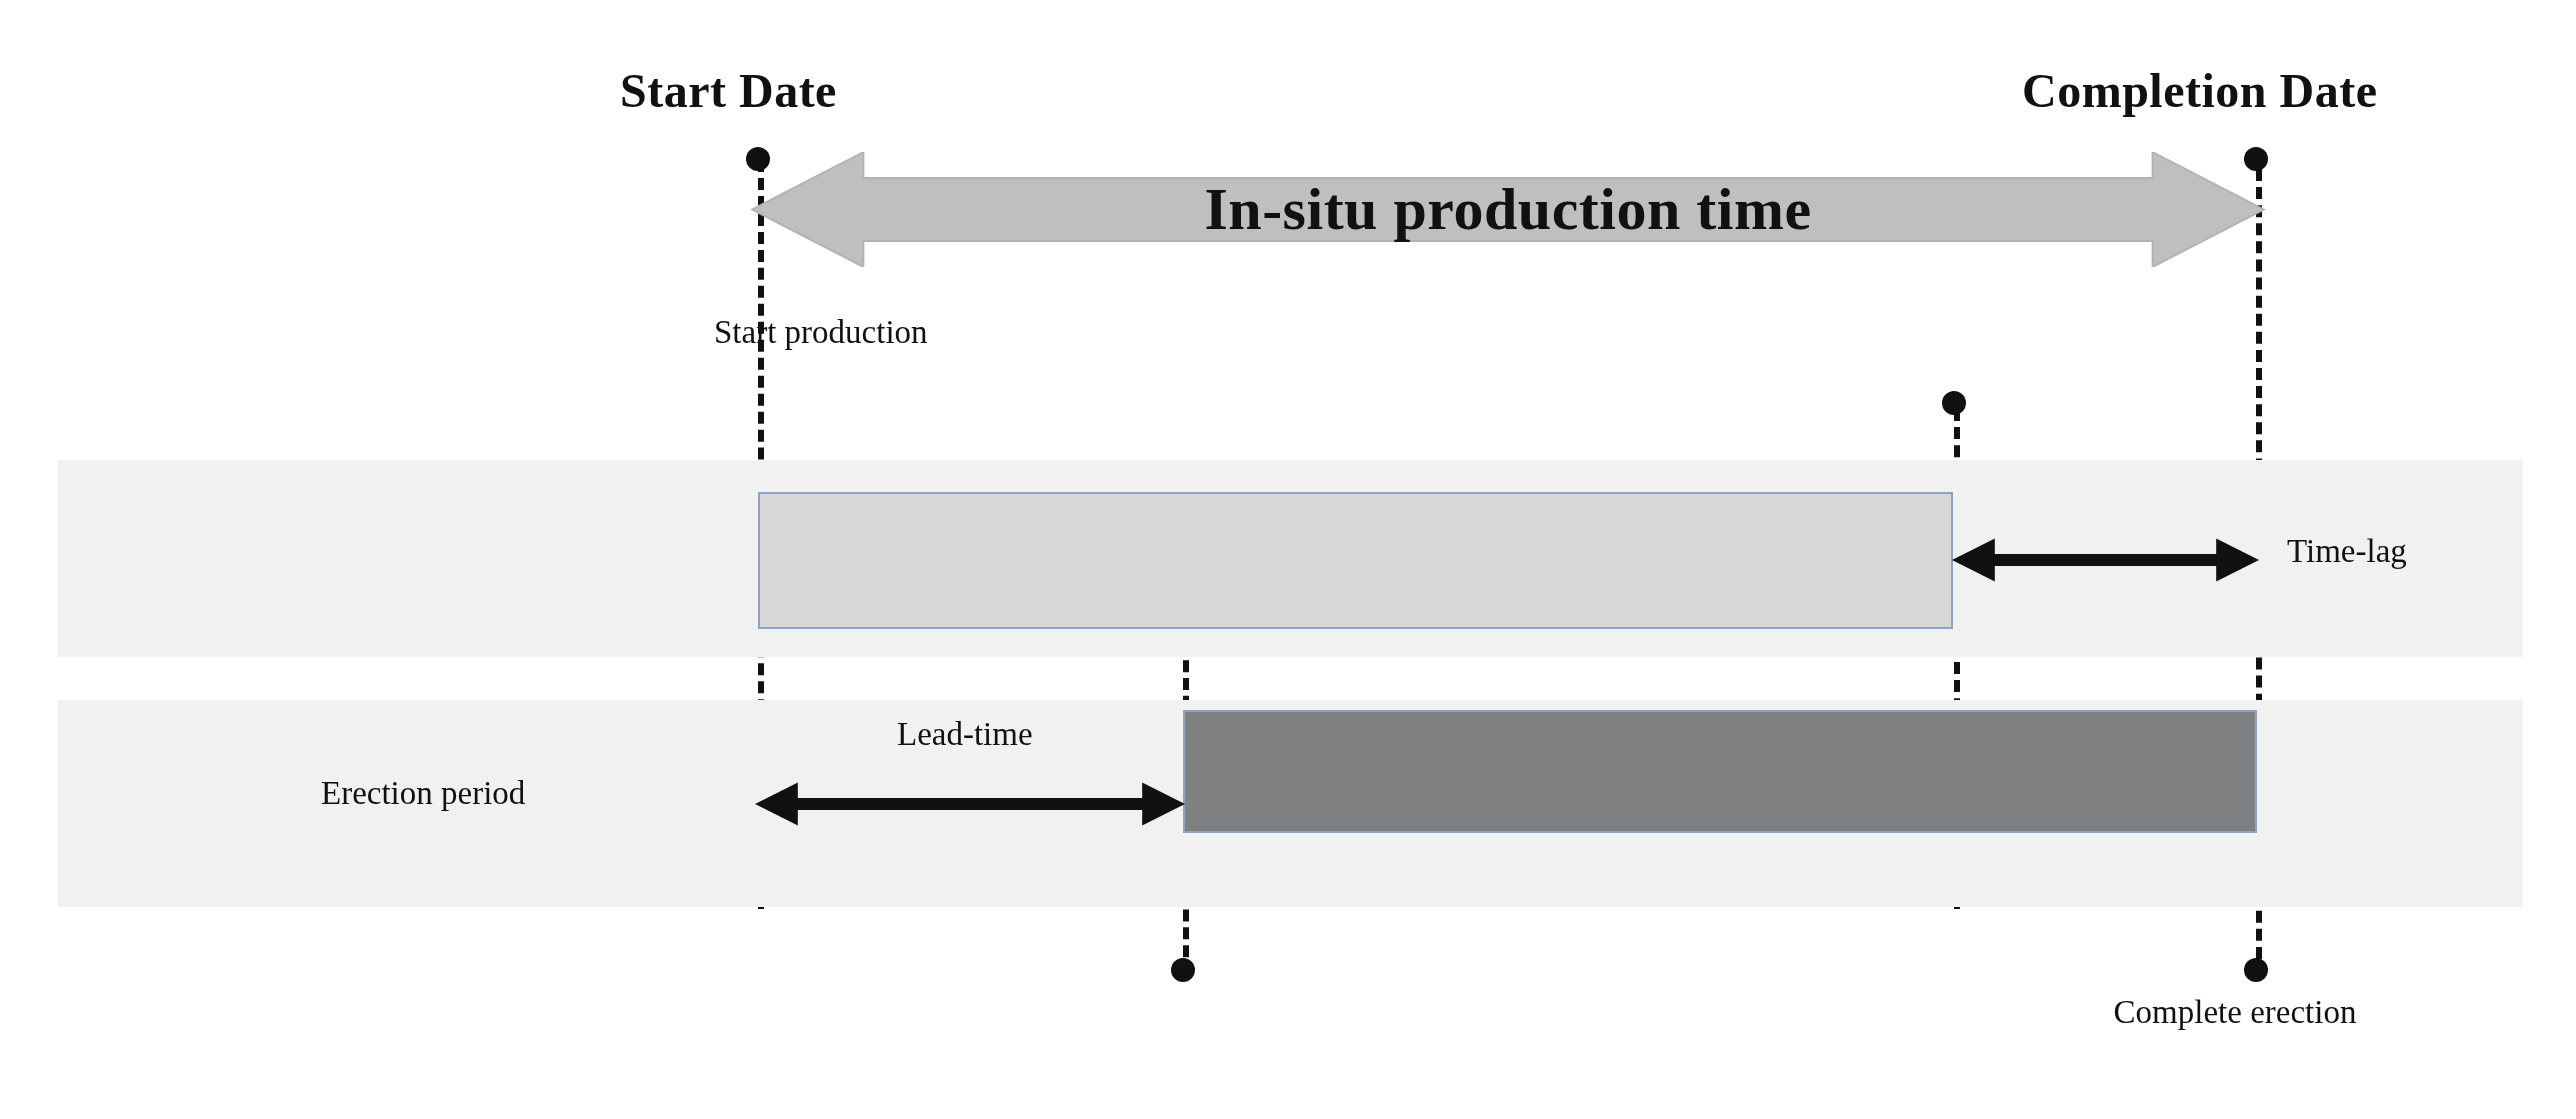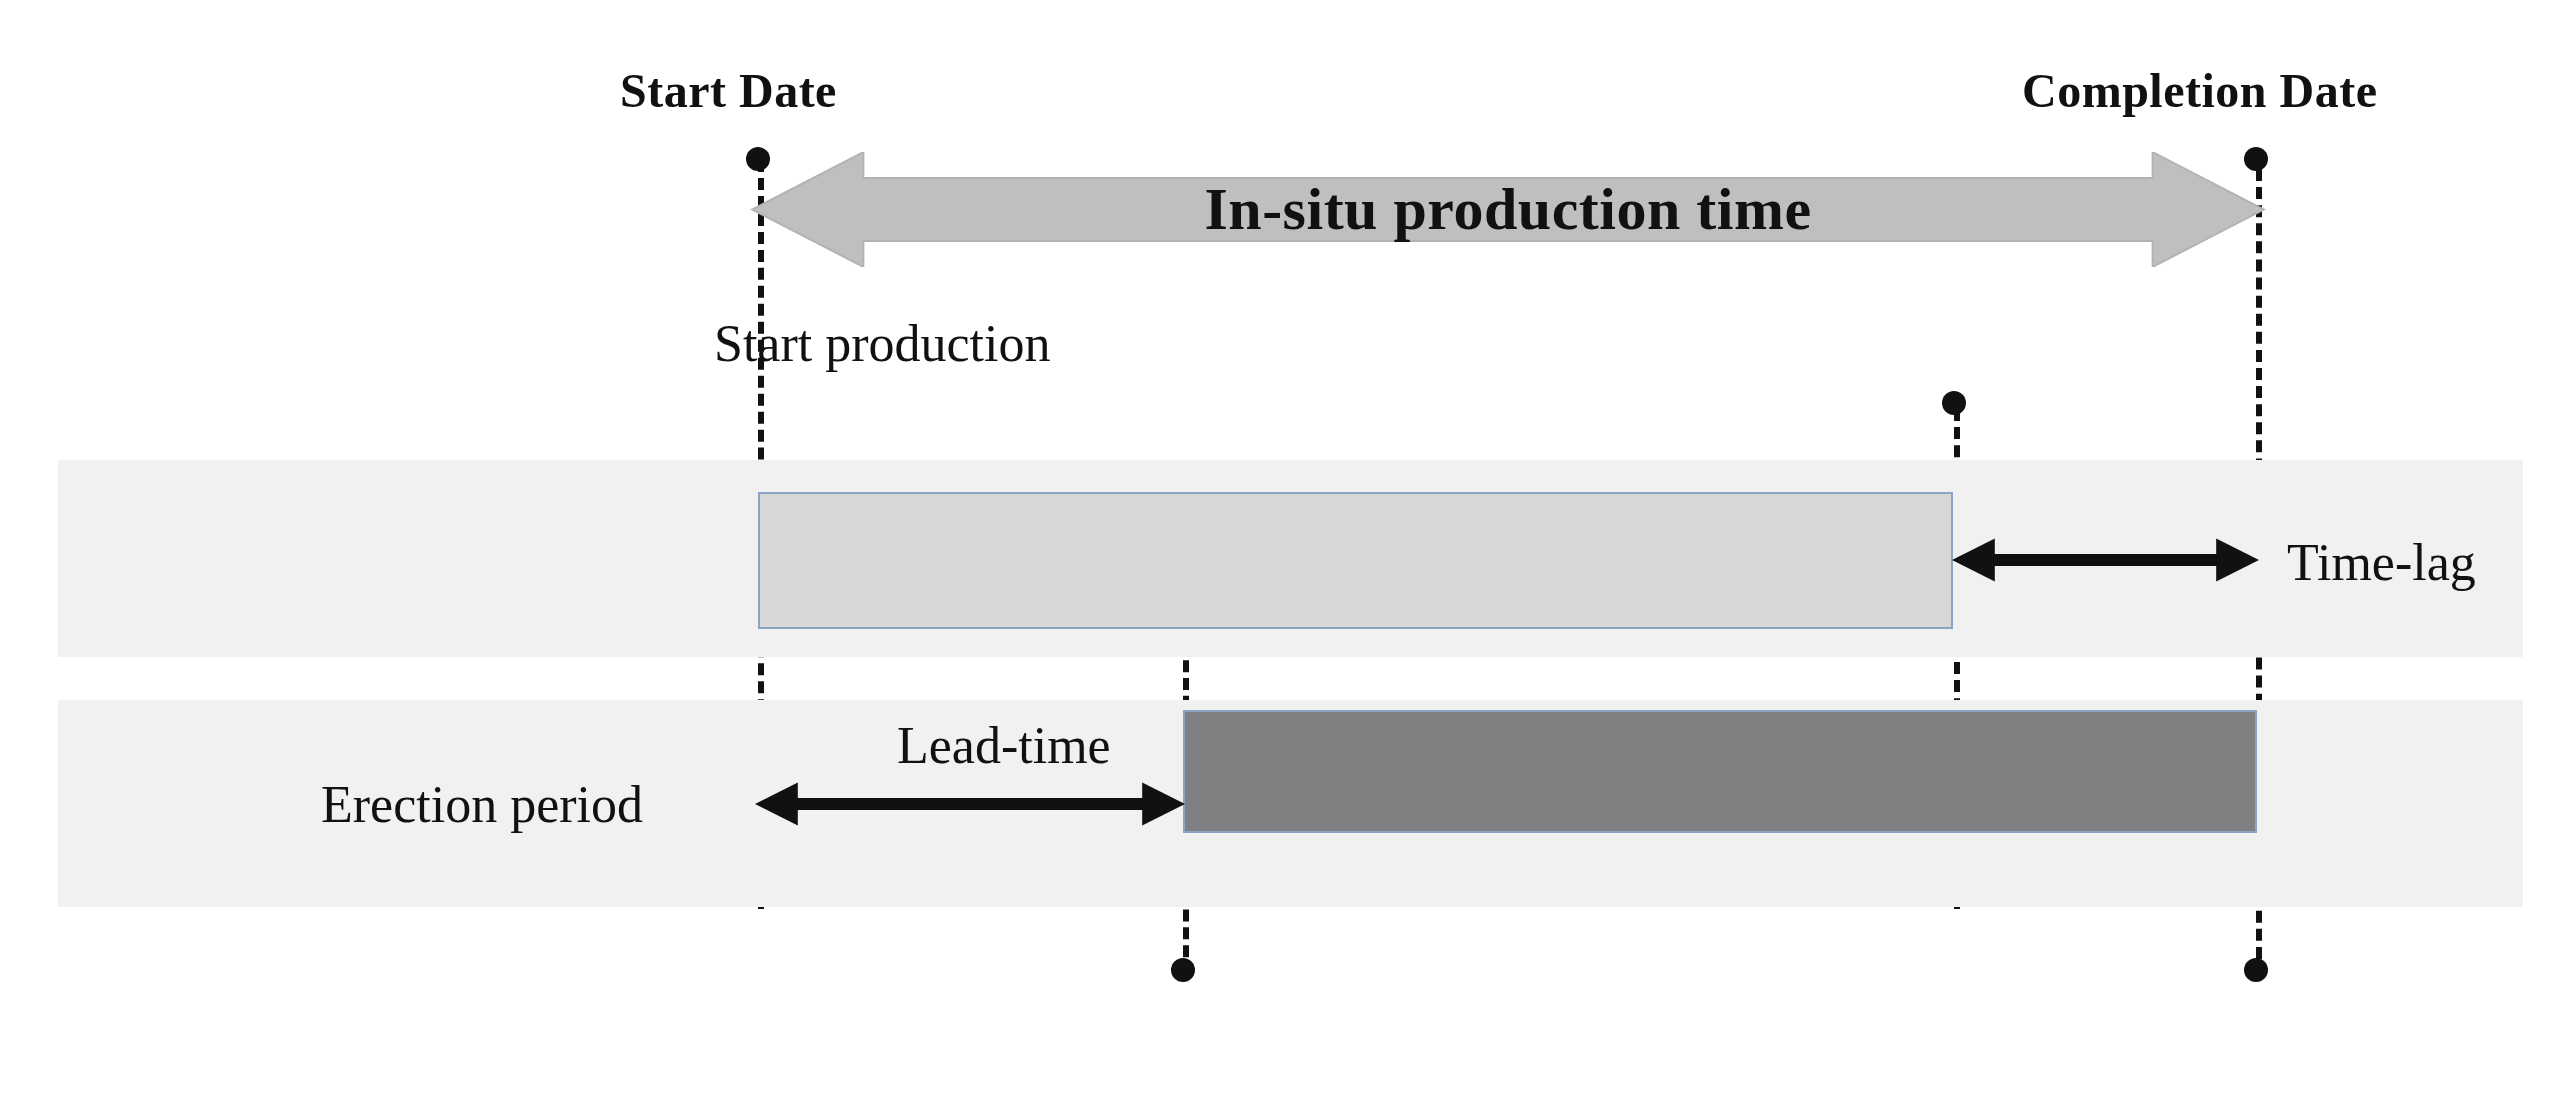--- a/index.html
+++ b/index.html
@@ -5,21 +5,21 @@
   html,body{margin:0;padding:0;background:#ffffff;}
   body{width:2576px;height:1119px;position:relative;overflow:hidden;
        font-family:"Liberation Serif","DejaVu Serif",serif;color:#111;}
   .stage{position:absolute;left:0;top:0;width:2576px;height:1119px;text-decoration:underline;}
 
   
   .hdr{position:absolute;font-weight:bold;font-size:48px;white-space:nowrap;
        letter-spacing:0.5px;}
 
   
-  .cap{position:absolute;font-size:52px;white-space:nowrap;}
+  .cap{position:absolute;font-size:33px;white-space:nowrap;}
 
   
   .band{position:absolute;background:#f1f1f1;}
 
   
   .bar{position:absolute;box-sizing:border-box;}
   .bar-light{background:#d7d7d7;border:2.8px solid #8ba4c4;}
   .bar-dark{background:#7e8082;border:2.8px solid #8ba4c4;}
 
   
@@ -91,15 +91,16 @@
 
   <div class="cap" style="left:852px;top:716px;margin-left:45px;">Lead-time</div>
   <div class="measure" style="left:755px;top:777px;width:430px;height:54px;">
     <svg width="430" height="54" viewBox="0 0 462 58">
       <line x1="34" y1="29" x2="428" y2="29" stroke="#111" stroke-width="13"></line>
       <polygon points="0,29 46,6 46,52" fill="#111"></polygon>
       <polygon points="462,29 416,6 416,52" fill="#111"></polygon>
     </svg>
   </div>
 
+  <div class="cap" style="left:2235px;top:994px;transform:translateX(-50%);">Complete erection</div>
 
 </div>
 
 
 </body></html>

